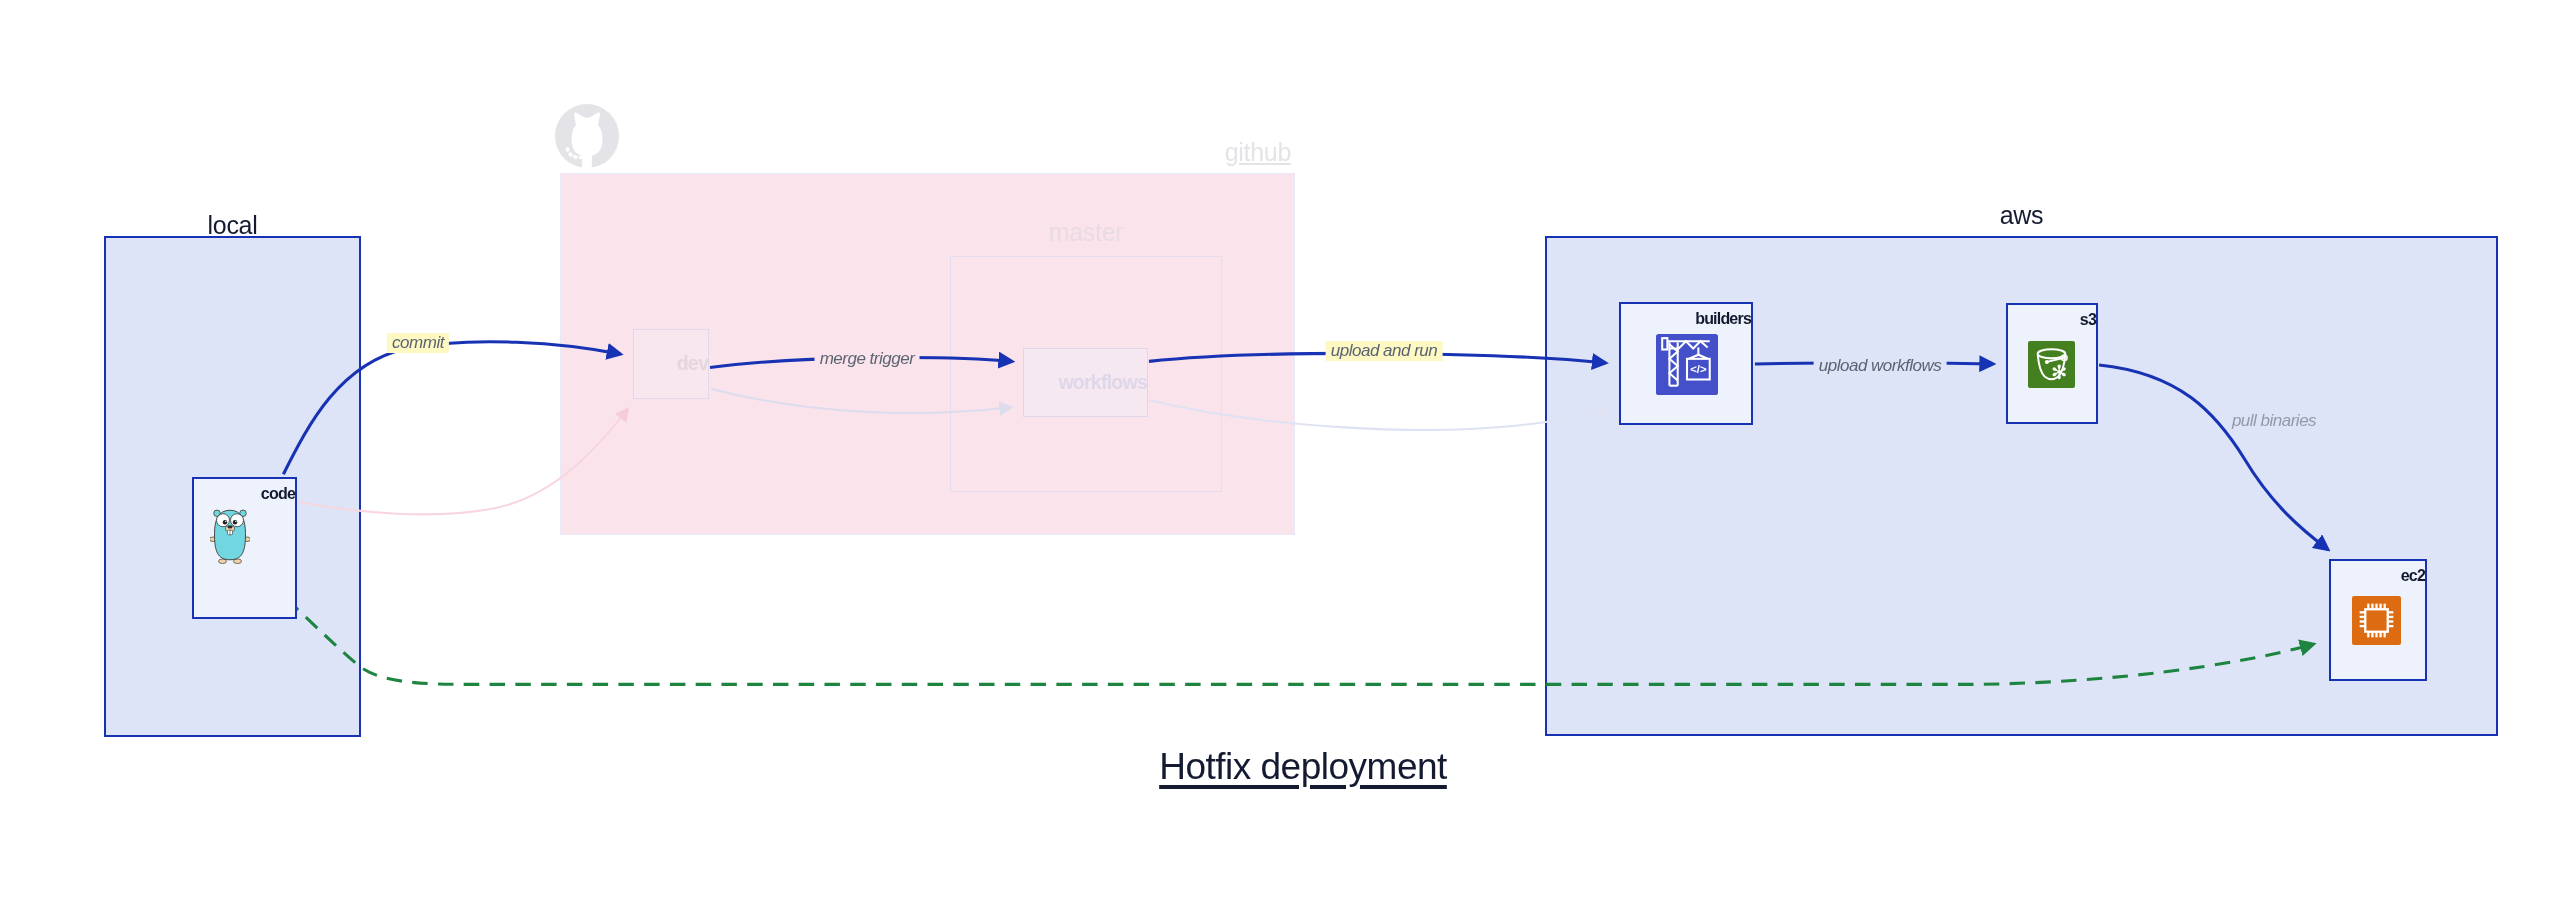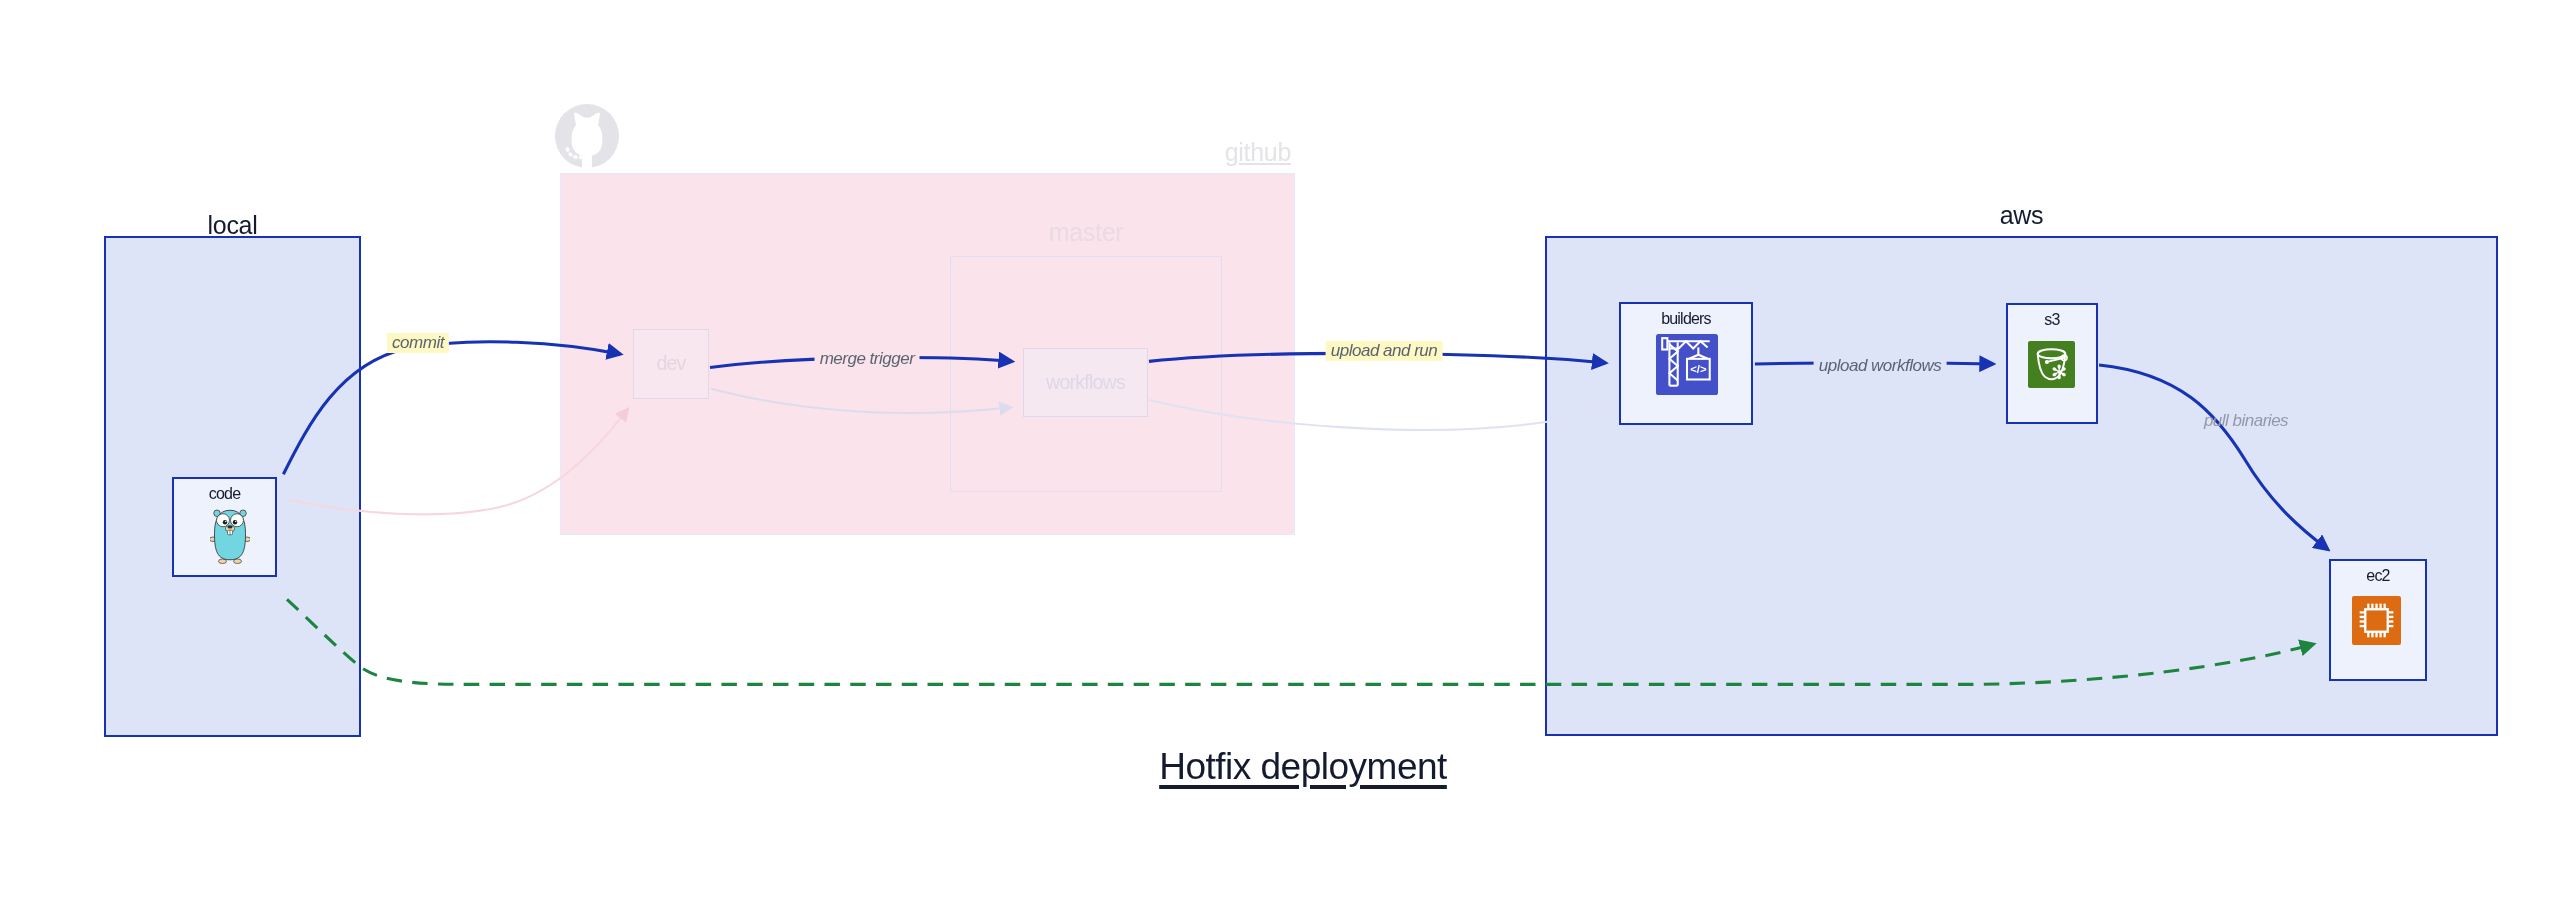--- a/index.html
+++ b/index.html
@@ -14,35 +14,35 @@
   .region-title{
     position:absolute;font-size:25px;letter-spacing:-0.3px;color:#141b31;
     text-align:center;white-space:nowrap;
   }
   .region-title.faded-gray{color:#e4e3e7;text-decoration:underline;}
   .region-title.faded-pink{color:#e9dae4;}
   .node{position:absolute;box-sizing:border-box;background:#eef2fc;border:2.1px solid #1733b4;z-index:3;}
   .node.faded-dev{background:#f8e7ee;border:1.5px solid #ded9eb;}
   .node.faded-wf{background:#f6e8f0;border:1.5px solid #ddd7e9;}
   .node-label{
-    position:absolute;top:6.2px;left:0;right:0;text-align:center;
-    font-weight:normal;font-size:16px;letter-spacing:-0.8px;color:#141b31;
+    position:absolute;top:6.2px;left:0;right:0;text-align:right;
+    font-weight:bold;font-size:16px;letter-spacing:-0.8px;color:#141b31;
   }
   .node-label.centered{top:50%;transform:translateY(-54%);}
   .node-label.faded-dev-t{color:#e5d5df;font-size:19.6px;}
   .node-label.faded-wf-t{color:#ded7e9;font-size:19.6px;}
   .edge-label{
     position:absolute;transform:translate(-50%,-50%);
     font-style:italic;font-size:17px;letter-spacing:-0.5px;color:#5b6472;
     white-space:nowrap;padding:0 5.2px;z-index:2;
   }
   .edge-label.on-white{background:#fef9c3;}
   .edge-label.on-pink{background:#fae3ea;}
   .edge-label.on-blue{background:#dde4f8;}
-  .edge-label.lighter{color:#9299a8;background:transparent;}
+  .edge-label.lighter{color:#9299a8;background:transparent;margin-left:28px;}
   #edges{position:absolute;left:0;top:0;z-index:2;}
   .icon-wrap{position:absolute;z-index:4;}
   #title{
     position:absolute;left:1303px;top:746px;transform:translateX(-50%);
     font-size:37px;letter-spacing:-0.5px;color:#141b31;white-space:nowrap;
     text-decoration:underline;text-decoration-thickness:4.1px;text-underline-offset:6.2px;
     z-index:5;
   }
 </style>
 </head>
@@ -105,21 +105,21 @@
 
     <path d="M 557 1163 C 620 1222 662 1264 702 1296 C 745 1325 820 1328 920 1328 L 3840 1328 C 4090 1324 4330 1294 4490 1250" fill="none" stroke="#1e8540" stroke-width="6" stroke-dasharray="30 20" marker-end="url(#mGreen)"></path>
   </svg>
 
   <div class="edge-label on-white" style="left:418px;top:343px;">commit</div>
   <div class="edge-label on-pink" style="left:867px;top:359px;">merge trigger</div>
   <div class="edge-label on-white" style="left:1384px;top:351px;">upload and run</div>
   <div class="edge-label on-blue" style="left:1880px;top:366px;">upload workflows</div>
   <div class="edge-label lighter" style="left:2246px;top:421px;">pull binaries</div>
 
-  <div class="node" style="left:172px;top:477px;width:105px;height:100px;">
+  <div class="node" style="left:192px;top:477px;width:105px;height:142px;">
     <div class="node-label">code</div>
   </div>
 
   <div class="node faded-dev" style="left:633px;top:329px;width:76px;height:70px;">
     <div class="node-label centered faded-dev-t">dev</div>
   </div>
 
   <div class="node faded-wf" style="left:1023px;top:348px;width:125px;height:69px;">
     <div class="node-label centered faded-wf-t">workflows</div>
   </div>

